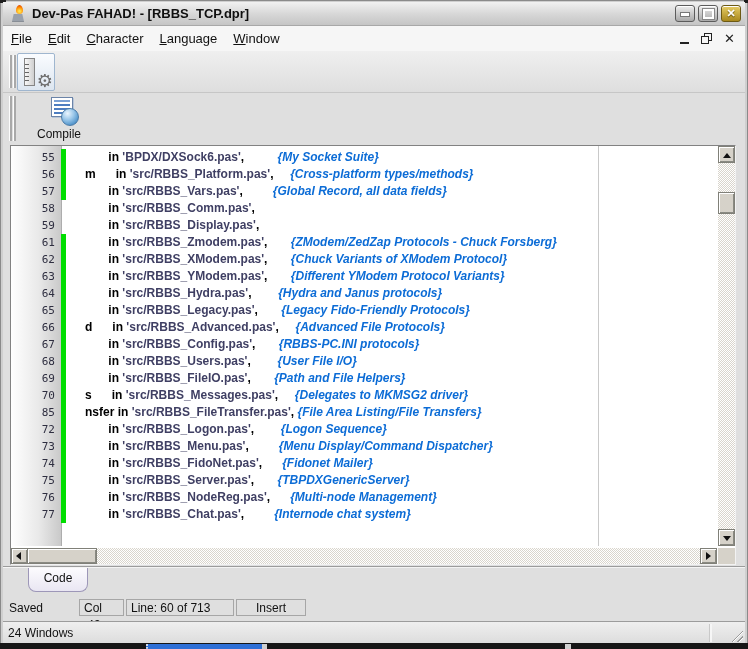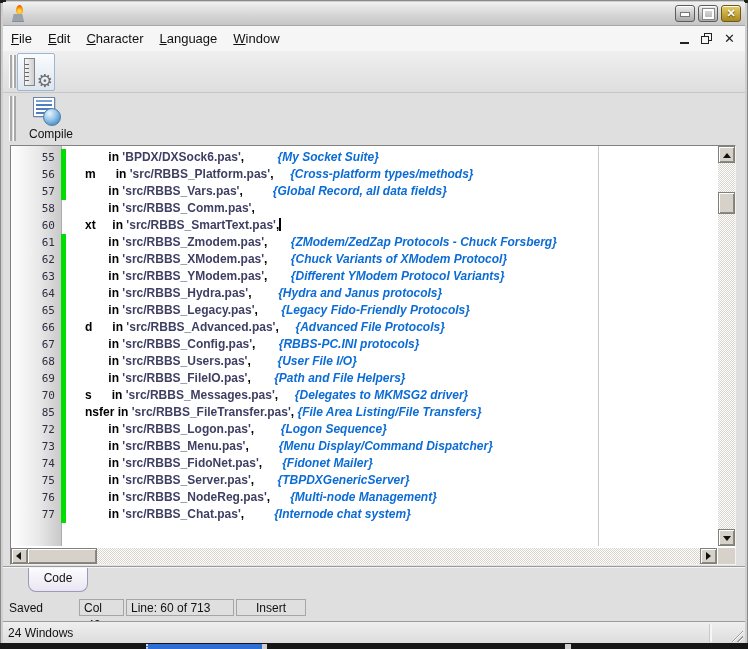--- a/index.html
+++ b/index.html
@@ -53,22 +53,22 @@
       background:linear-gradient(90deg,#fdfdfd 0 1px,#a9a9a9 1px 3px,transparent 3px 4px,#fdfdfd 4px 5px,#a9a9a9 5px 7px);}
   .toolbar1 .gripper{top:4px;height:33px;}
   .toolbar2 .gripper{top:3px;height:45px;}
   .opt-btn{position:absolute;left:14px;top:2px;width:36px;height:36px;border:1px solid #9fb6cf;border-radius:2px;
            background:linear-gradient(180deg,#fafcff,#dde6f0);}
   .ruler{position:absolute;left:6px;top:4px;width:9px;height:26px;background:linear-gradient(90deg,#f8f8f8,#cfcfcf);
          border:1px solid #858585;}
   .ruler i{position:absolute;left:0;top:2px;bottom:2px;width:4px;display:block;
          background:repeating-linear-gradient(180deg,transparent 0 3px,#666 3px 4px);}
   .gear{position:absolute;right:1px;bottom:0px;font-family:"DejaVu Sans",sans-serif;font-size:18px;color:#6e6e6e;line-height:18px;}
-  .compile-btn{position:absolute;left:26px;top:3px;width:64px;height:45px;border-radius:2px;
-               display:flex;flex-direction:column;align-items:flex-start;}
+  .compile-btn{position:absolute;left:14px;top:3px;width:64px;height:45px;border-radius:2px;
+               display:flex;flex-direction:column;align-items:flex-end;}
   .compile-icon{position:relative;width:34px;height:30px;margin-top:1px;}
   .doc{position:absolute;left:4px;top:0;width:20px;height:18px;background:#fff;border:1px solid #6c84a8;
        box-shadow:1px 1px 0 #b9c6d8;}
   .doc i{display:block;height:2px;background:#4d7dc0;margin:2px 2px 0 2px;}
   .doc i.hdr{background:#7aa0d4;margin-top:2px;}
   .sphere{position:absolute;right:2px;bottom:0;width:16px;height:16px;border-radius:50%;
           background:radial-gradient(circle at 35% 28%,#eaf5fe,#9cc8ea 40%,#5b9bcf 72%,#2f6fa8);
           border:1px solid #4a7ba8;}
   .compile-label{font-size:12px;color:#111;margin-top:1px;}
 
@@ -148,20 +148,21 @@
 
 <div id="window">
   <div class="corner tl"></div>
   <div class="corner tr"></div>
 
   <div class="titlebar">
     <div class="app-icon">
       <div class="flame"></div>
         <div class="base"></div>
     </div>
+    <div class="title-text">Dev-Pas FAHAD! - [RBBS_TCP.dpr]</div>
     <div class="tb-buttons">
       <div class="tbtn">
           <div class="g-min"></div>
         </div>
       <div class="tbtn">
           <div class="g-max"></div>
         </div>
       <div class="tbtn close">
           <div class="g-x">✕</div>
         </div>
@@ -230,23 +231,23 @@
           <span class="lnum">57</span>
           <span class="lbar mod"></span>
           <span class="lcode"><span>       </span><span class="kw">in</span><span> </span><span class="str">'src/RBBS_Vars.pas'</span><span>,</span><span>         </span><span class="cmt">{Global Record, all data fields}</span></span>
         </div>
         <div class="crow">
           <span class="lnum">58</span>
           <span class="lbar"></span>
           <span class="lcode"><span>       </span><span class="kw">in</span><span> </span><span class="str">'src/RBBS_Comm.pas'</span><span>,</span></span>
         </div>
         <div class="crow">
-          <span class="lnum">60</span>
+          <span class="lnum">59</span>
           <span class="lbar"></span>
-          <span class="lcode"><span>xt     </span><span class="kw">in</span><span> </span><span class="str">'src/RBBS_SmartText.pas'</span><span>,</span><span class="caret"></span></span>
+          <span class="lcode"><span>       </span><span class="kw">in</span><span> </span><span class="str">'src/RBBS_Display.pas'</span><span>,</span></span>
         </div>
         <div class="crow">
           <span class="lnum">61</span>
           <span class="lbar mod"></span>
           <span class="lcode"><span>       </span><span class="kw">in</span><span> </span><span class="str">'src/RBBS_Zmodem.pas'</span><span>,</span><span>       </span><span class="cmt">{ZModem/ZedZap Protocols - Chuck Forsberg}</span></span>
         </div>
         <div class="crow">
           <span class="lnum">62</span>
           <span class="lbar mod"></span>
           <span class="lcode"><span>       </span><span class="kw">in</span><span> </span><span class="str">'src/RBBS_XModem.pas'</span><span>,</span><span>       </span><span class="cmt">{Chuck Variants of XModem Protocol}</span></span>

